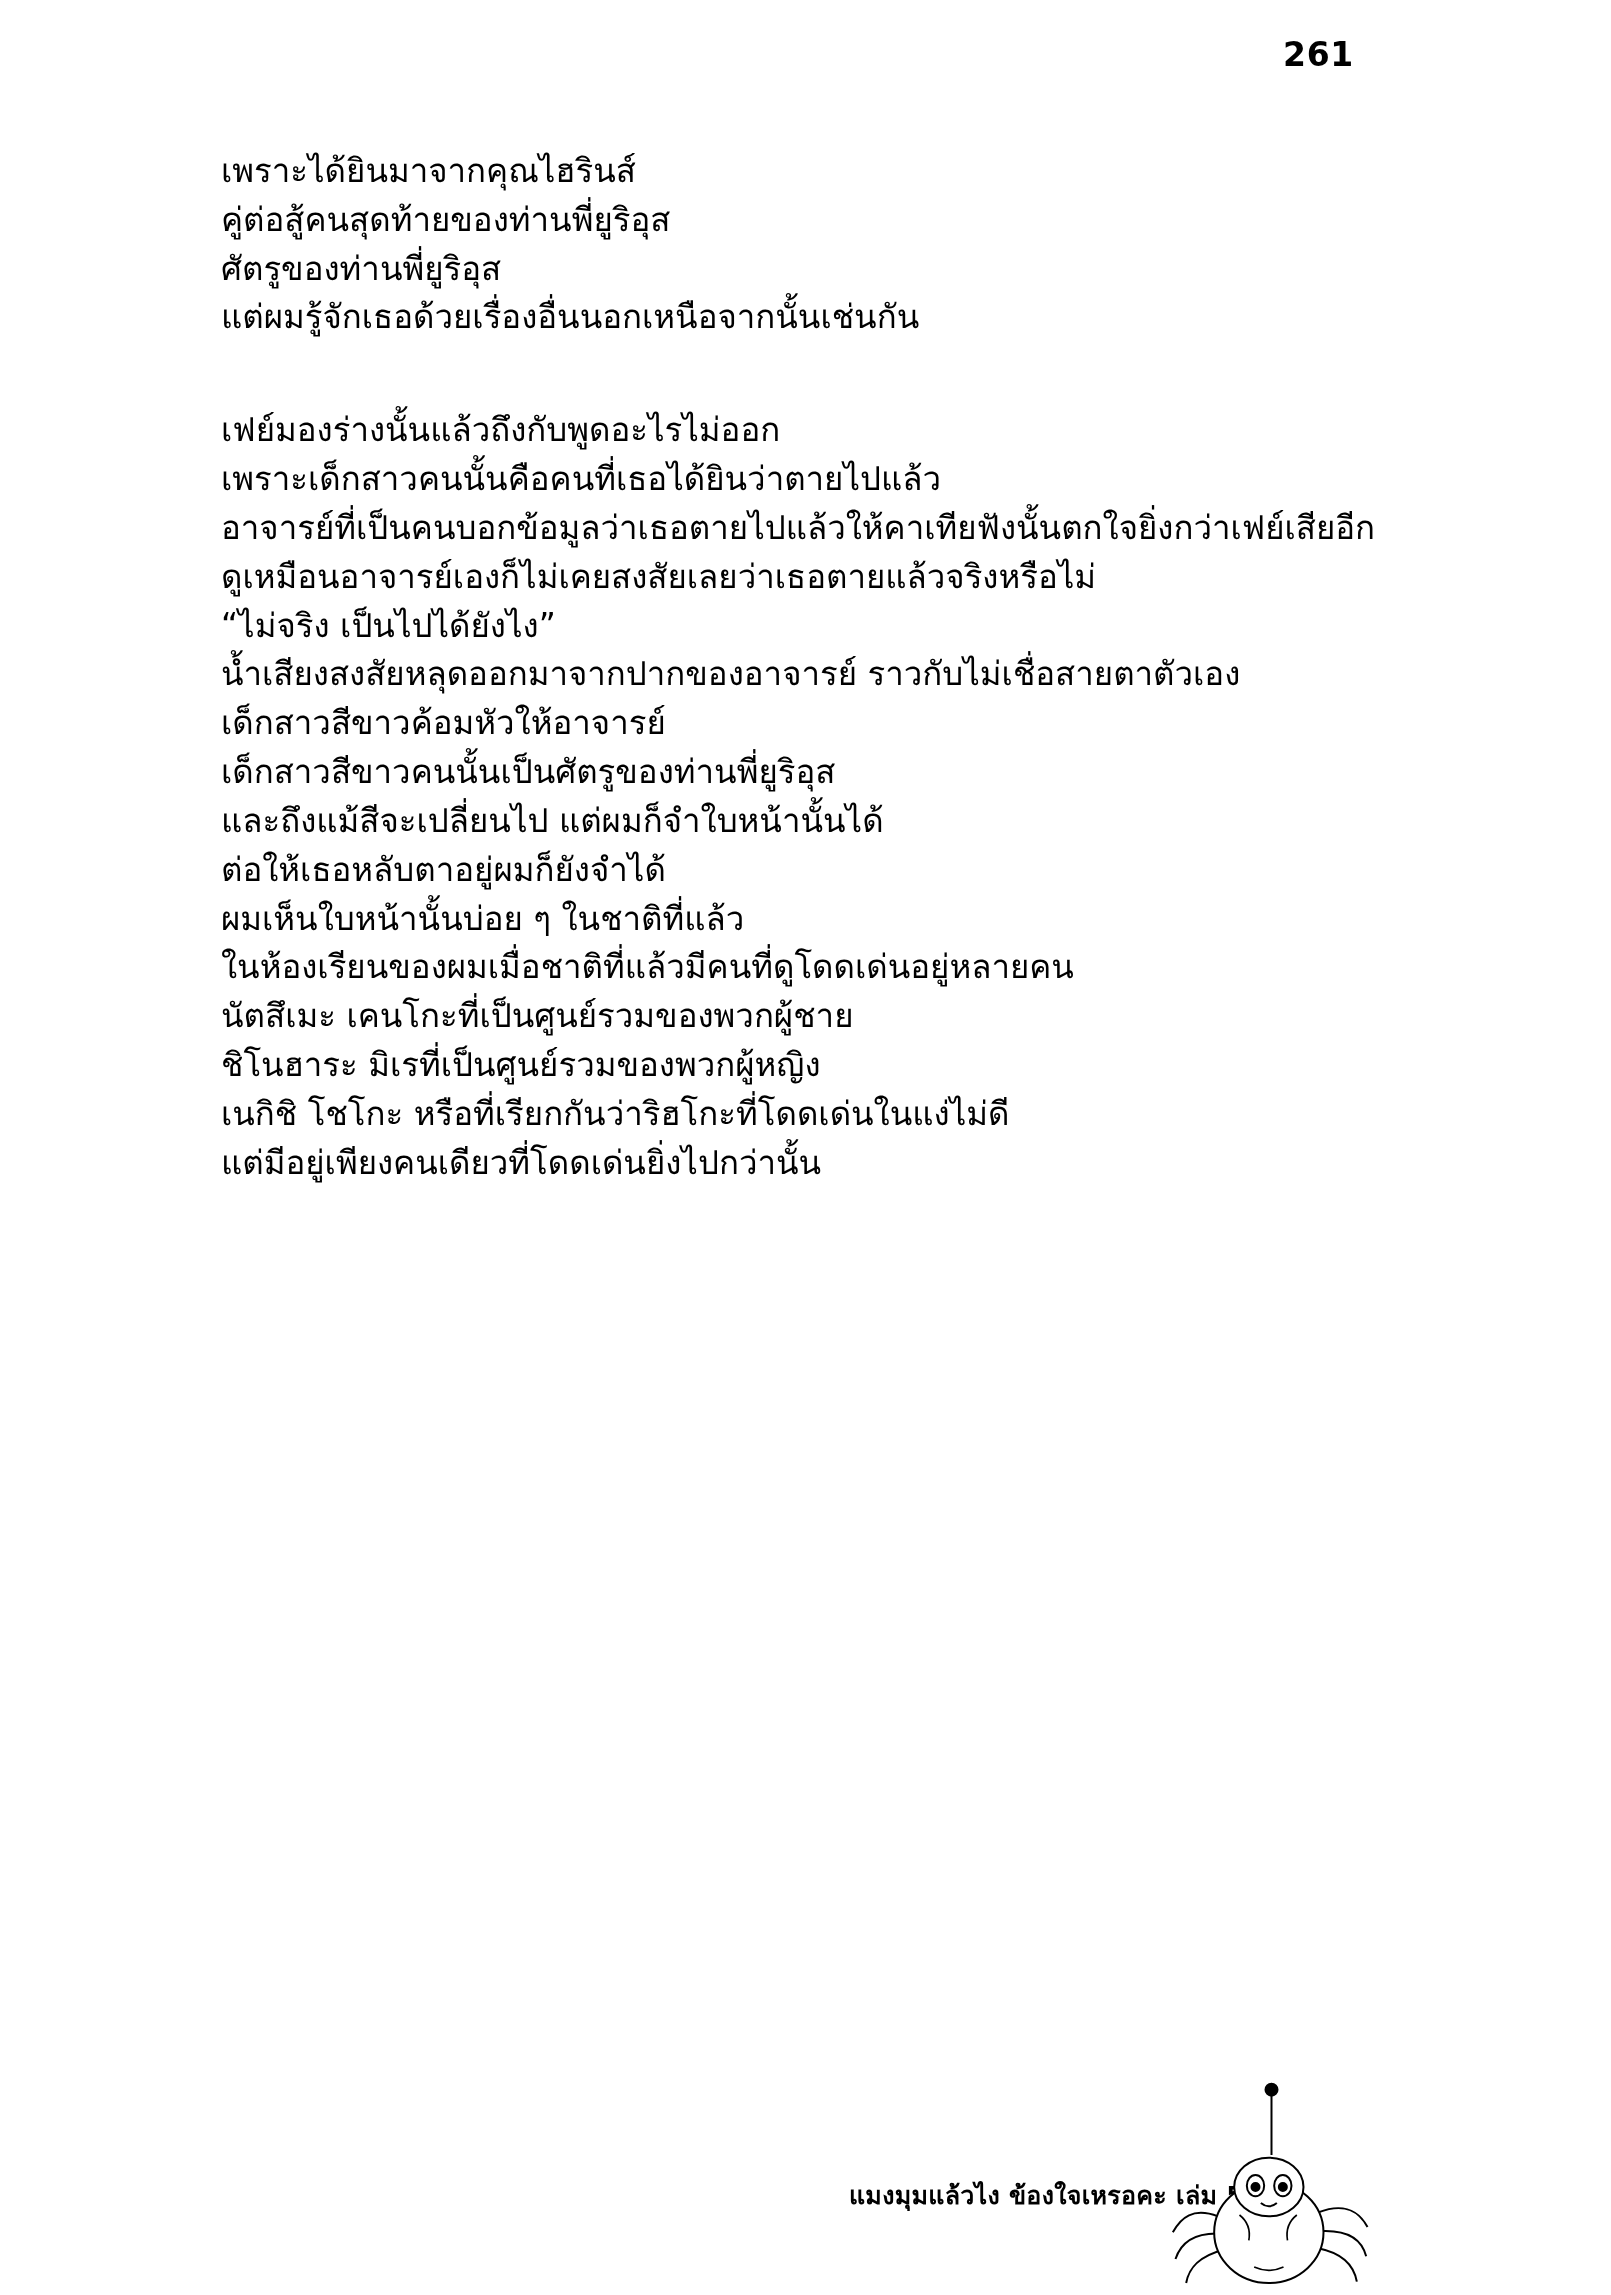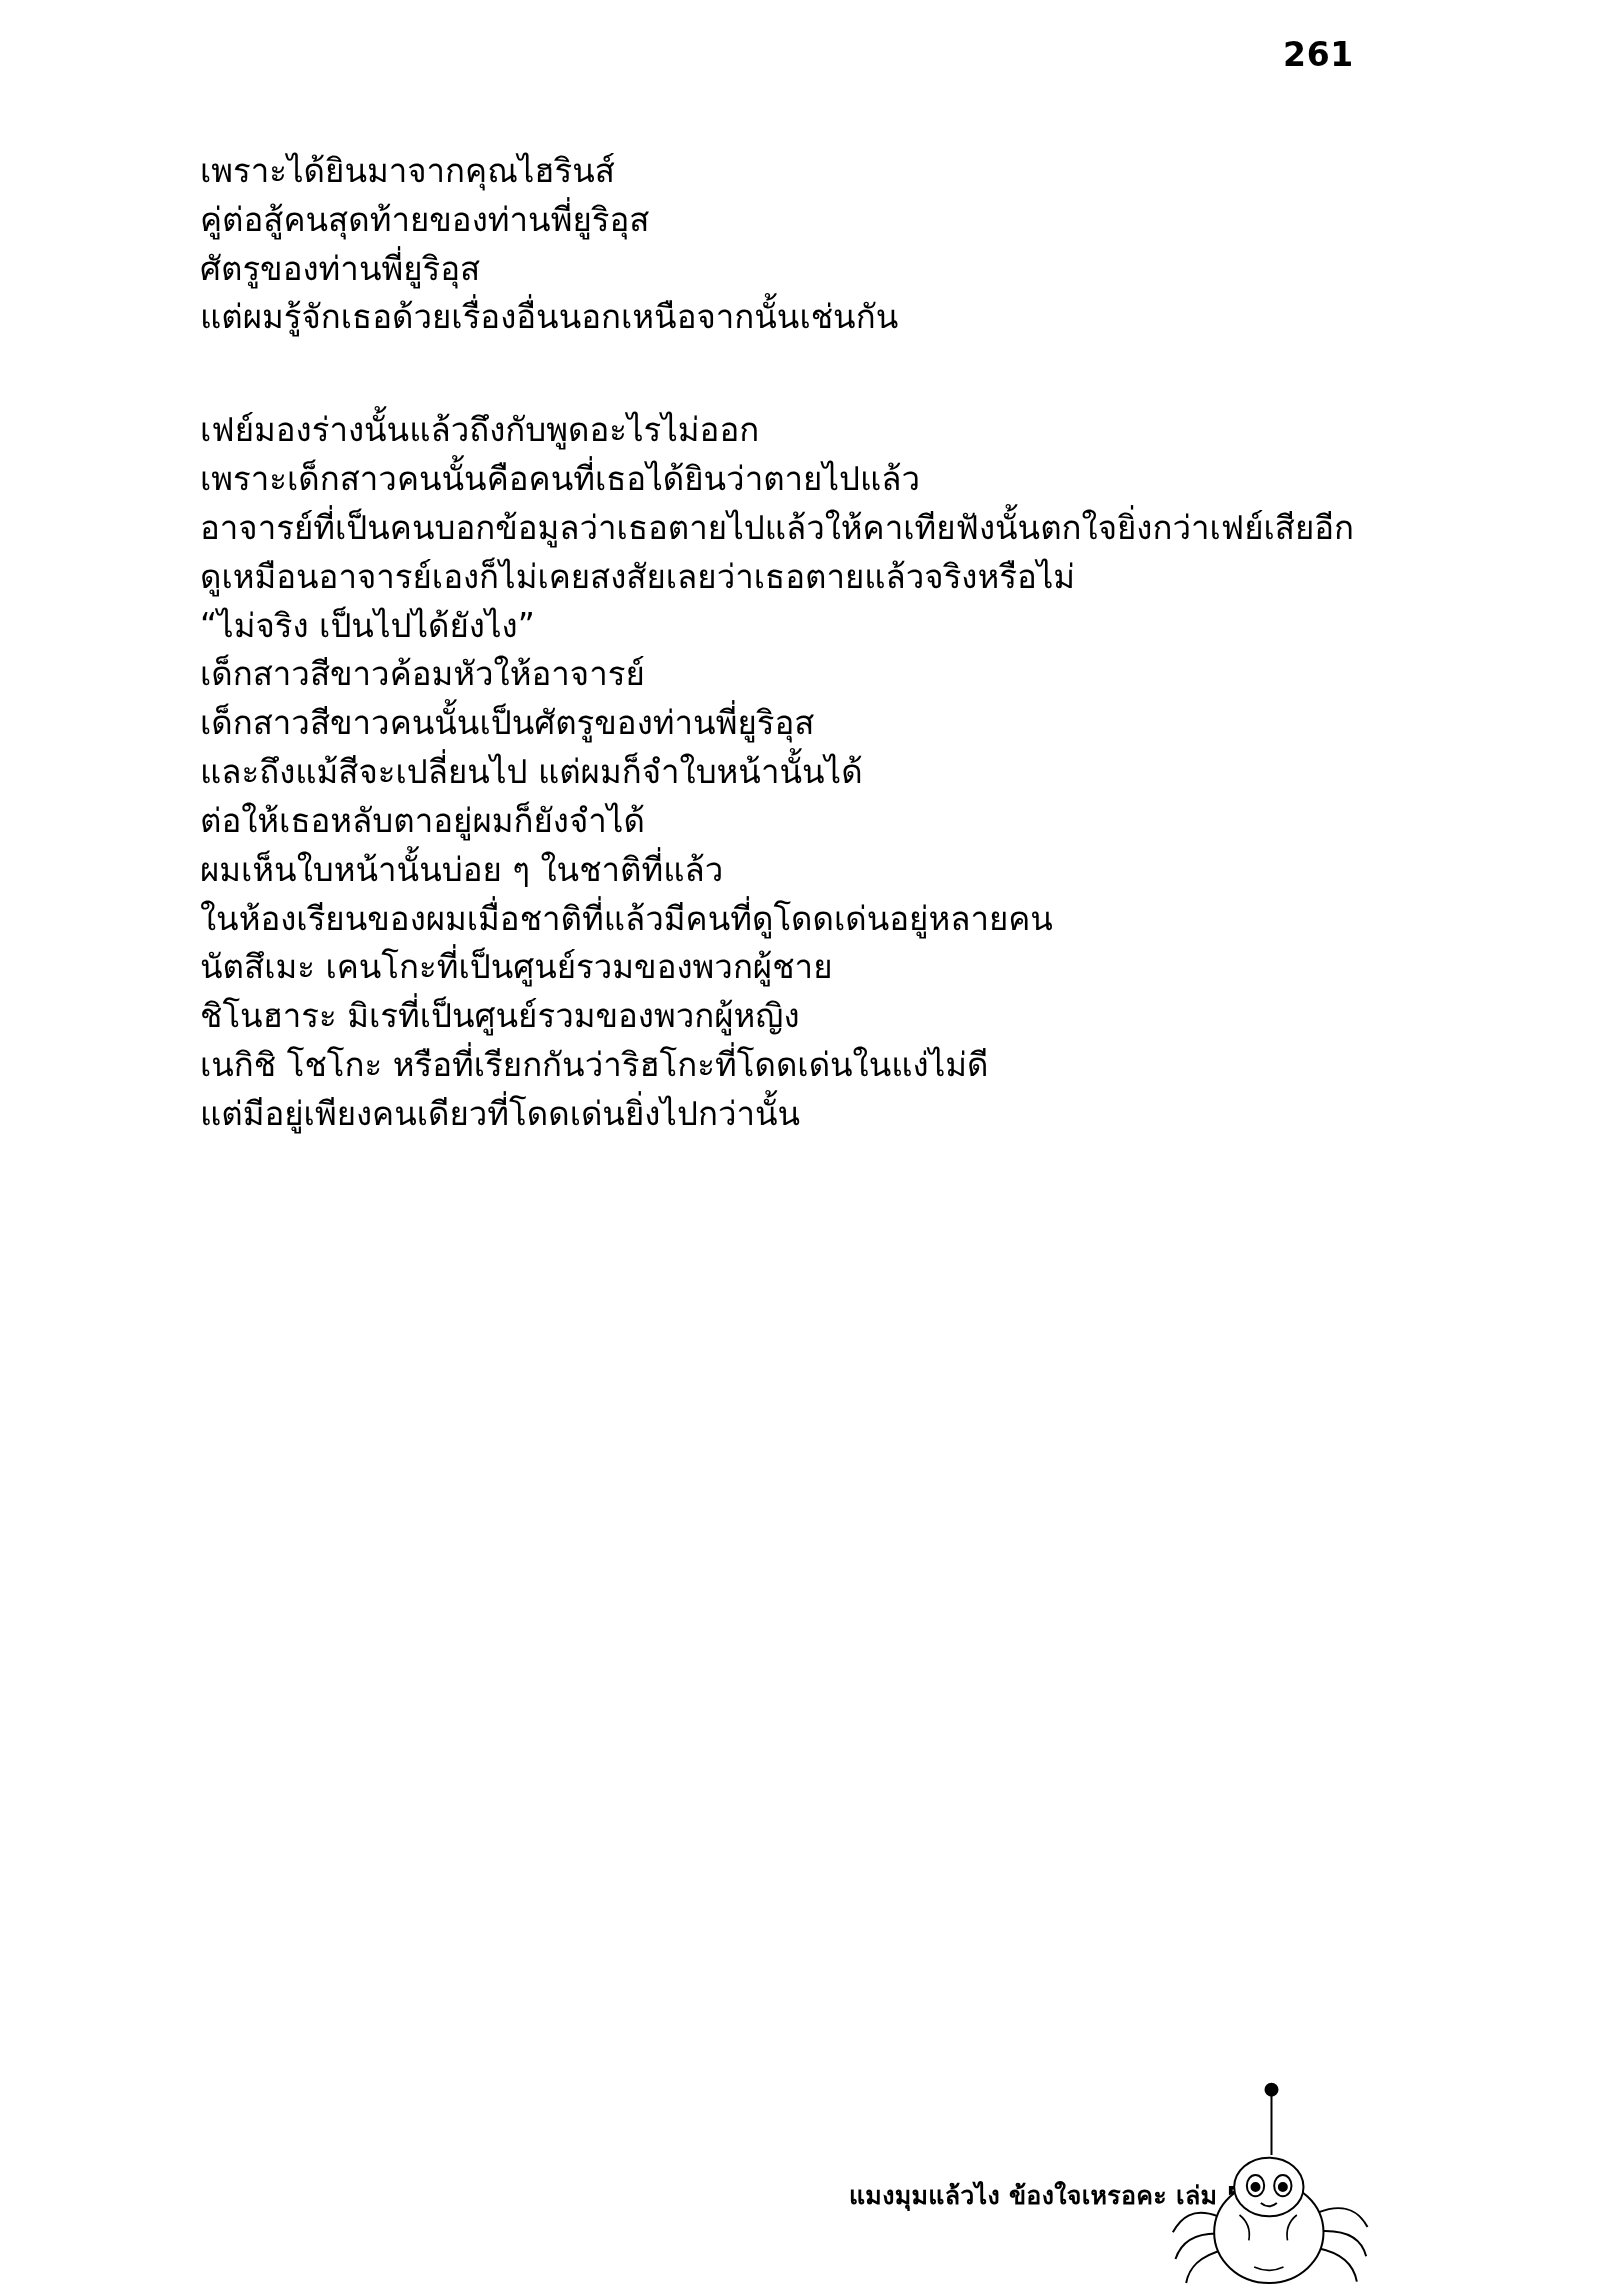--- a/index.html
+++ b/index.html
@@ -43,20 +43,21 @@
   }
   .indent {
     padding-left: 133px;
     text-indent: -133px;
   }
   .block-gap {
     height: 64px;
   }
   .line {
     white-space: normal;
+    margin-left: 21px;
   }
   .footer {
     position: absolute;
     bottom: 80px;
     right: 230px;
     font-size: 25px;
     font-weight: 700;
     letter-spacing: 0.3px;
   }
   .mascot {
@@ -84,20 +85,21 @@
     </div>
 
     <div class="block-gap"></div>
 
     <div>
       <div class="para indent line">เฟย์มองร่างนั้นแล้วถึงกับพูดอะไรไม่ออก</div>
       <div class="para indent line">เพราะเด็กสาวคนนั้นคือคนที่เธอได้ยินว่าตายไปแล้ว</div>
       <div class="para indent line">อาจารย์ที่เป็นคนบอกข้อมูลว่าเธอตายไปแล้วให้คาเทียฟังนั้นตกใจยิ่งกว่าเฟย์เสียอีก</div>
       <div class="para indent line">ดูเหมือนอาจารย์เองก็ไม่เคยสงสัยเลยว่าเธอตายแล้วจริงหรือไม่</div>
       <div class="para indent line">“ไม่จริง  เป็นไปได้ยังไง”</div>
+      <div class="para indent line">น้ำเสียงสงสัยหลุดออกมาจากปากของอาจารย์  ราวกับไม่เชื่อสายตาตัวเอง</div>
       <div class="para indent line">เด็กสาวสีขาวค้อมหัวให้อาจารย์</div>
       <div class="para indent line">เด็กสาวสีขาวคนนั้นเป็นศัตรูของท่านพี่ยูริอุส</div>
       <div class="para indent line">และถึงแม้สีจะเปลี่ยนไป  แต่ผมก็จำใบหน้านั้นได้</div>
       <div class="para indent line">ต่อให้เธอหลับตาอยู่ผมก็ยังจำได้</div>
       <div class="para indent line">ผมเห็นใบหน้านั้นบ่อย ๆ ในชาติที่แล้ว</div>
       <div class="para indent line">ในห้องเรียนของผมเมื่อชาติที่แล้วมีคนที่ดูโดดเด่นอยู่หลายคน</div>
       <div class="para indent line">นัตสึเมะ เคนโกะที่เป็นศูนย์รวมของพวกผู้ชาย</div>
       <div class="para indent line">ชิโนฮาระ มิเรที่เป็นศูนย์รวมของพวกผู้หญิง</div>
       <div class="para indent line">เนกิชิ โชโกะ  หรือที่เรียกกันว่าริฮโกะที่โดดเด่นในแง่ไม่ดี</div>
       <div class="para indent line">แต่มีอยู่เพียงคนเดียวที่โดดเด่นยิ่งไปกว่านั้น</div>

